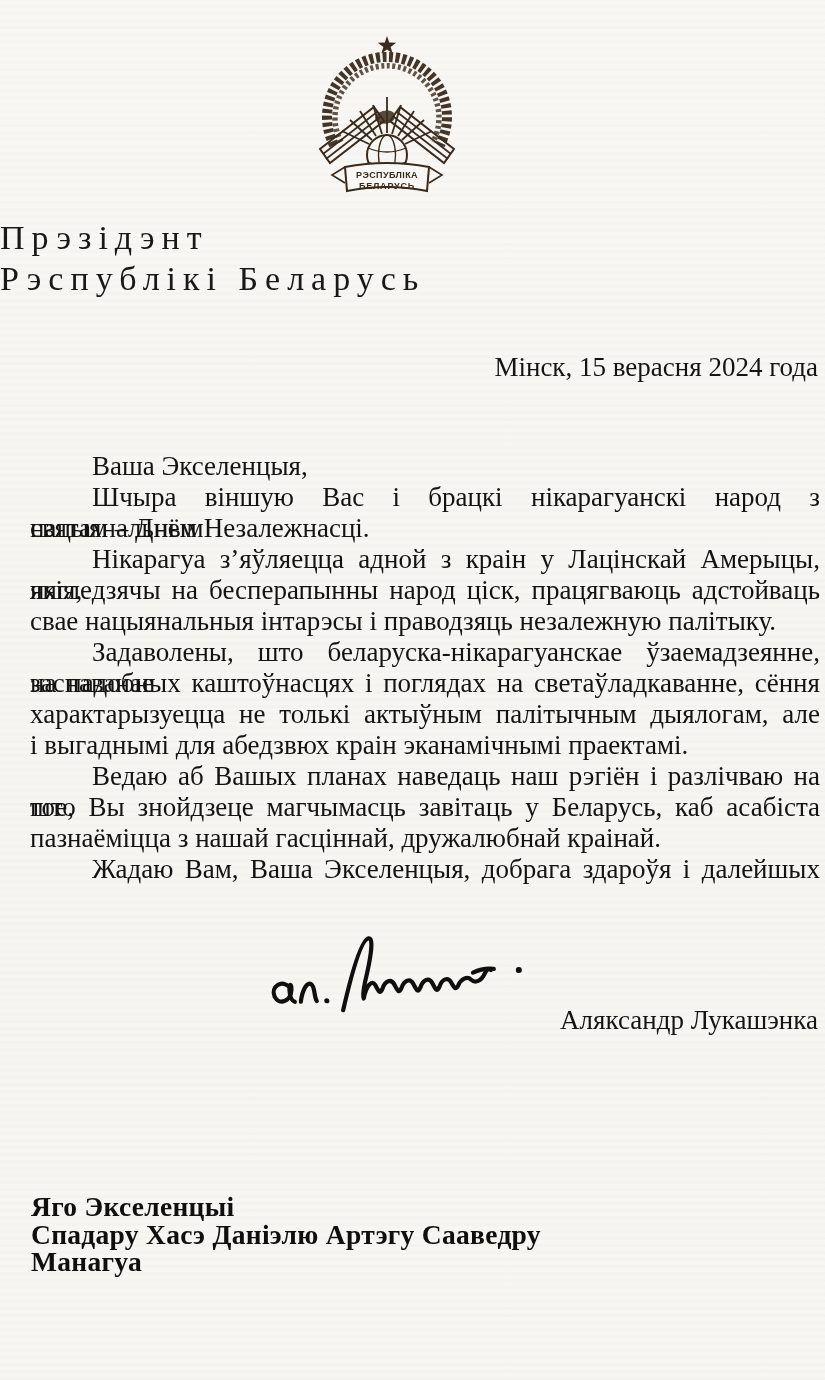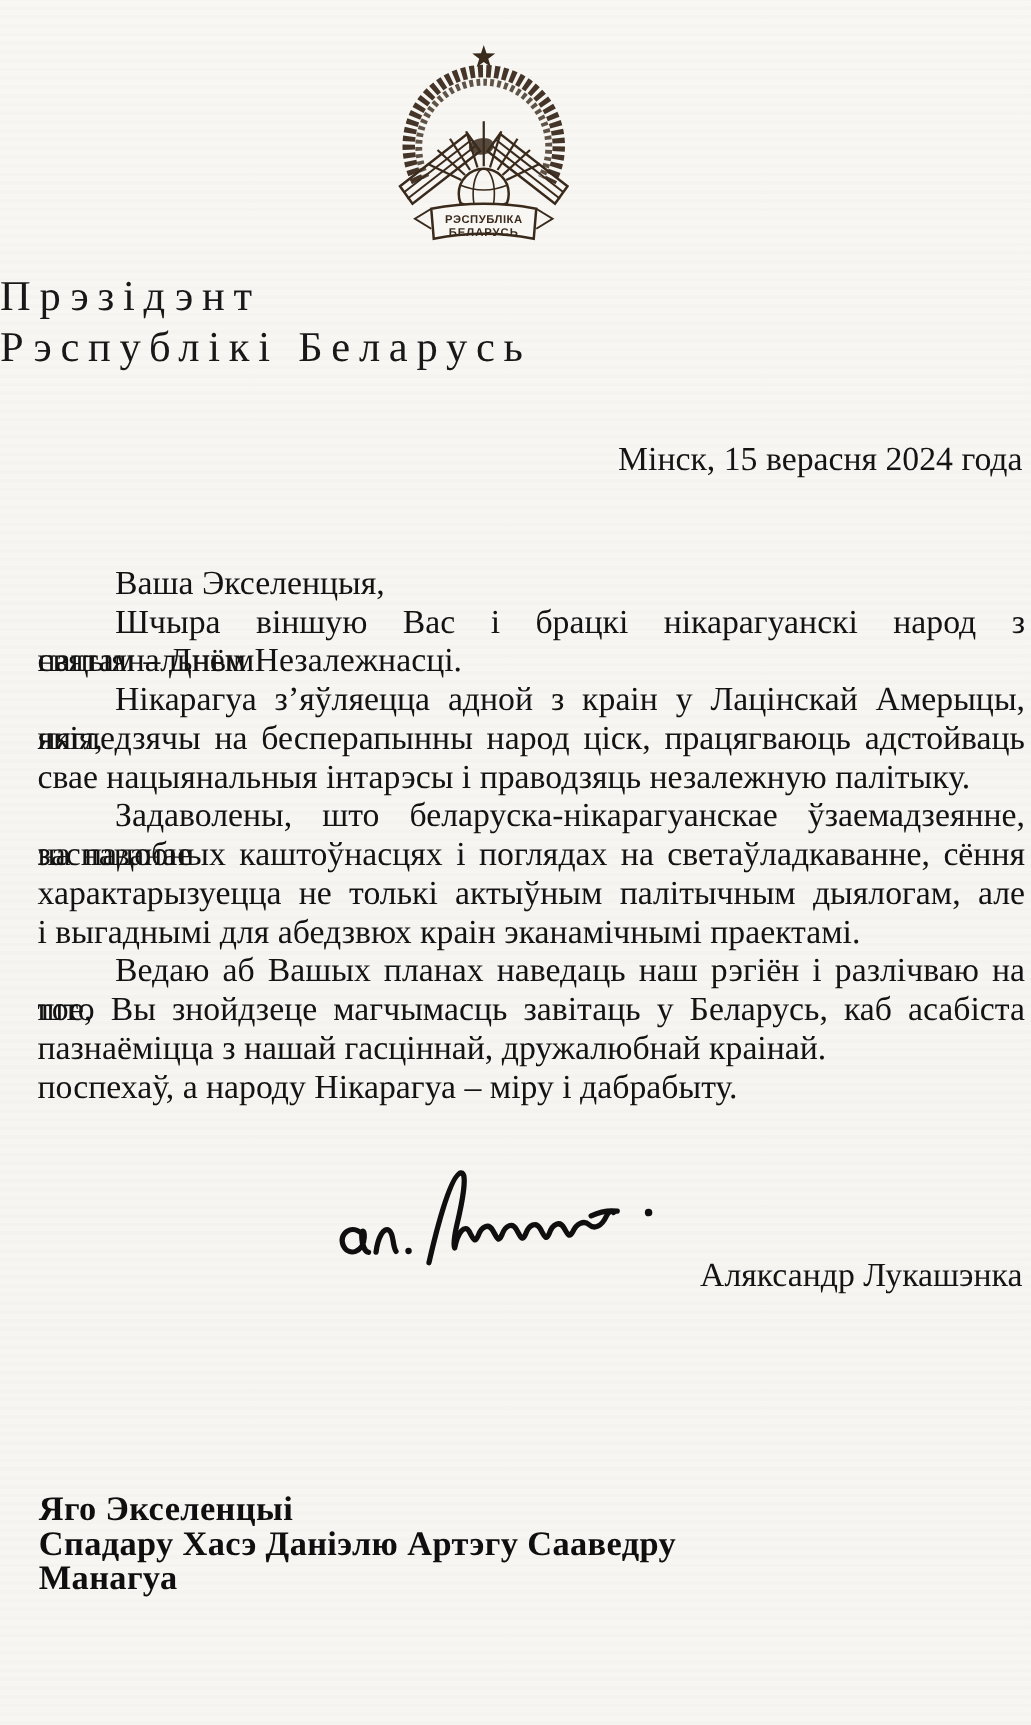--- a/index.html
+++ b/index.html
@@ -116,21 +116,21 @@
 
     <div class="line fl jl">Задаволены, што беларуска-нікарагуанскае ўзаемадзеянне, заснаванае</div>
     <div class="line jl">на падобных каштоўнасцях і поглядах на светаўладкаванне, сёння</div>
     <div class="line jl">характарызуецца не толькі актыўным палітычным дыялогам, але</div>
     <div class="line">і выгаднымі для абедзвюх краін эканамічнымі праектамі.</div>
 
     <div class="line fl jl">Ведаю аб Вашых планах наведаць наш рэгіён і разлічваю на тое,</div>
     <div class="line jl">што Вы знойдзеце магчымасць завітаць у Беларусь, каб асабіста</div>
     <div class="line">пазнаёміцца з нашай гасціннай, дружалюбнай краінай.</div>
 
-    <div class="line">поспехаў, а народу Нікарагуа – міру і дабрабыту.</div>
+    <div class="line fl jl">Жадаю Вам, Ваша Экселенцыя, добрага здароўя і далейшых</div>
   </div>
 
   <div class="signature-wrap">
     <svg width="290" height="100" viewBox="0 0 290 100" fill="none" stroke="#0f0f0f" stroke-width="4.2" stroke-linecap="round" stroke-linejoin="round">
 
       <path d="M 30 58 C 22 48 10 56 14 66 C 18 75 30 72 31 60 C 31.5 54 29 53 29 59 C 29 66 31 71 34 72"></path>
       <path d="M 40 72 C 42 60 47 52 51 55 C 55 58 53 67 56 72"></path>
       <circle cx="66" cy="72" r="2.6" fill="#0f0f0f" stroke="none"></circle>
 
       <path d="M 82 82 C 90 52 102 12 110 11 C 116 10.5 110 36 105 54 C 103 62 102 69 103 71

